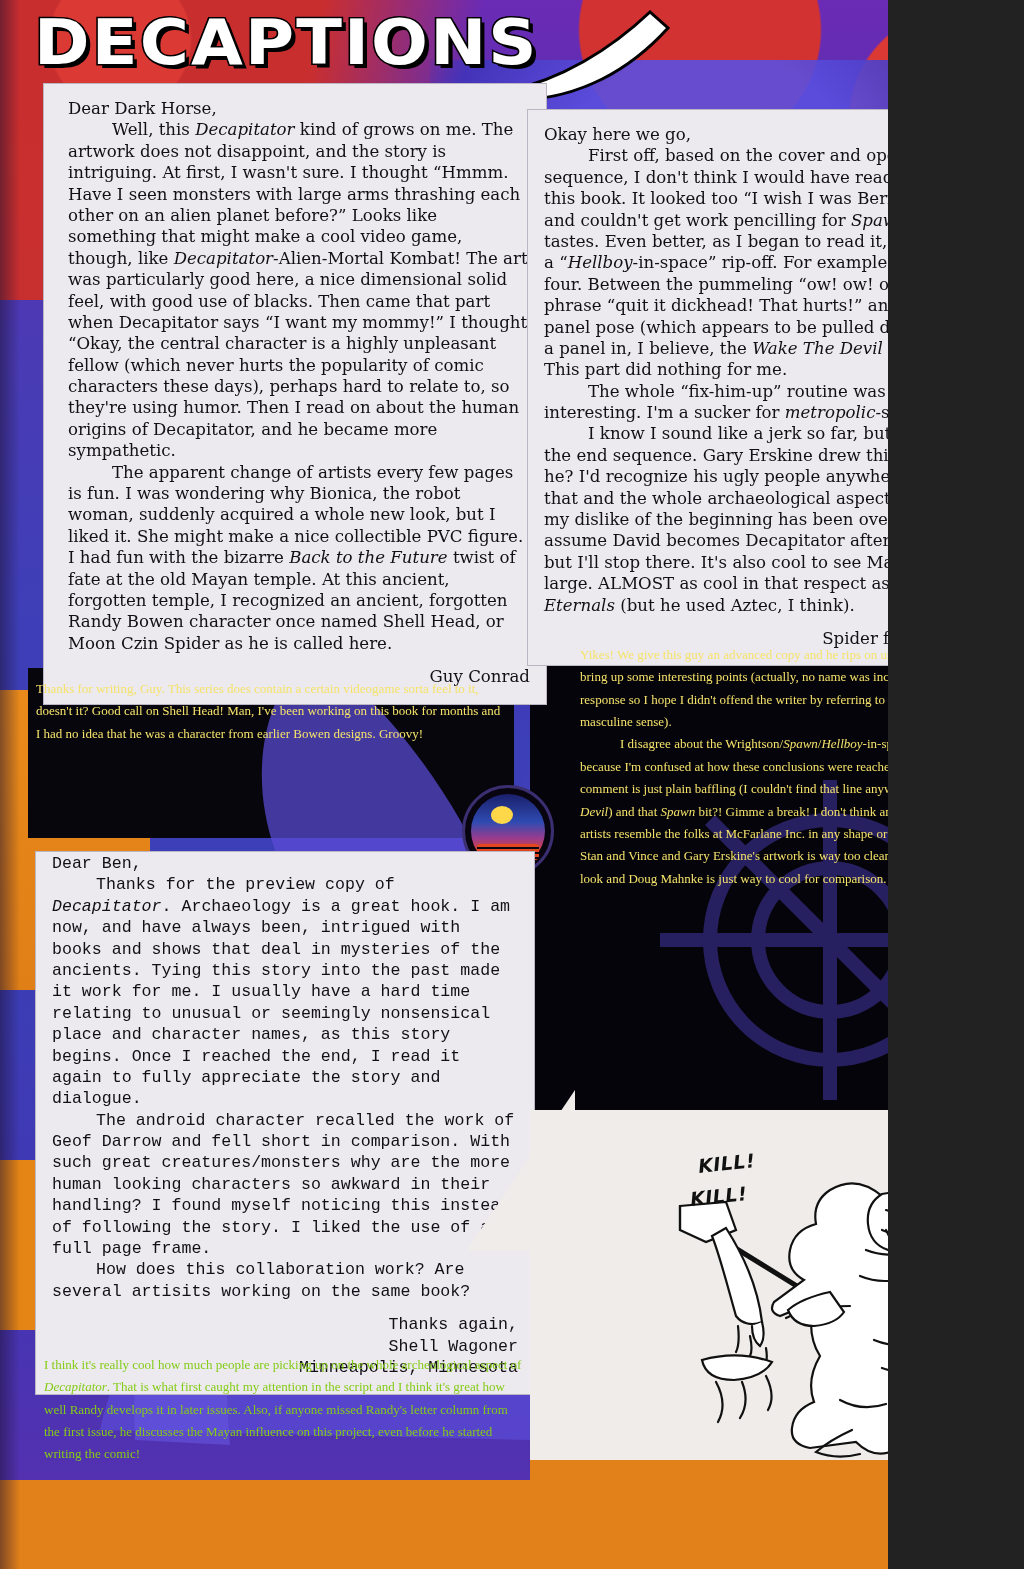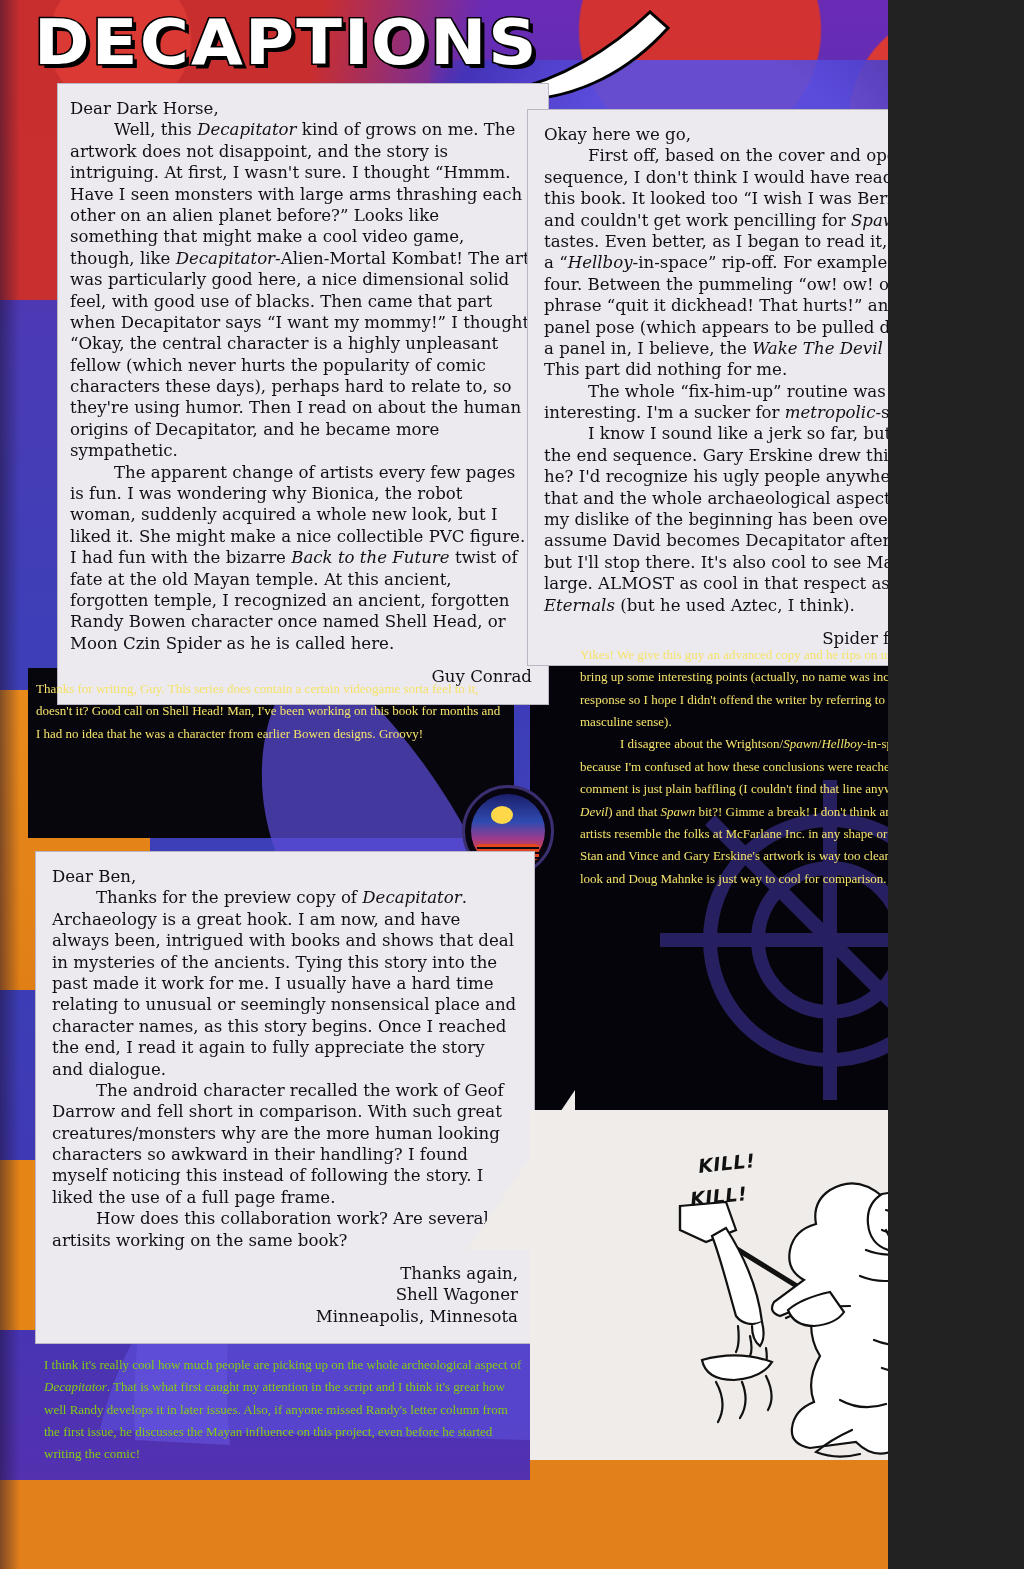--- a/index.html
+++ b/index.html
@@ -116,23 +116,23 @@
     text-indent: 44px;
   }
   .panel p.noindent { text-indent: 0; }
   .panel .sig {
     text-align: right;
     margin-top: 12px;
     text-indent: 0;
   }
   .panel .sig-line { display: block; }
 
-  #letter1 { left: 58px;  top: 84px;  width: 462px; padding: 14px 16px 16px 12px; }
+  #letter1 { left: 44px;  top: 84px;  width: 462px; padding: 14px 16px 16px 24px; }
   #letter2 { left: 528px; top: 110px; width: 468px; padding: 14px 16px 16px 16px; }
-  #letter3 { left: 36px;  top: 852px; width: 466px; padding: 14px 16px 16px 16px; }
+  #letter3 { left: 36px;  top: 852px; width: 466px; padding: 1px 16px 16px 16px; font-family: Liberation Mono, monospace; }
 
   
   .reply {
     position: absolute;
     font-family: Liberation Serif, serif;
     color: #f5e36a;
     font-size: 13px;
     line-height: 1.72;
   }
   .reply p { margin: 0; text-indent: 0; }

